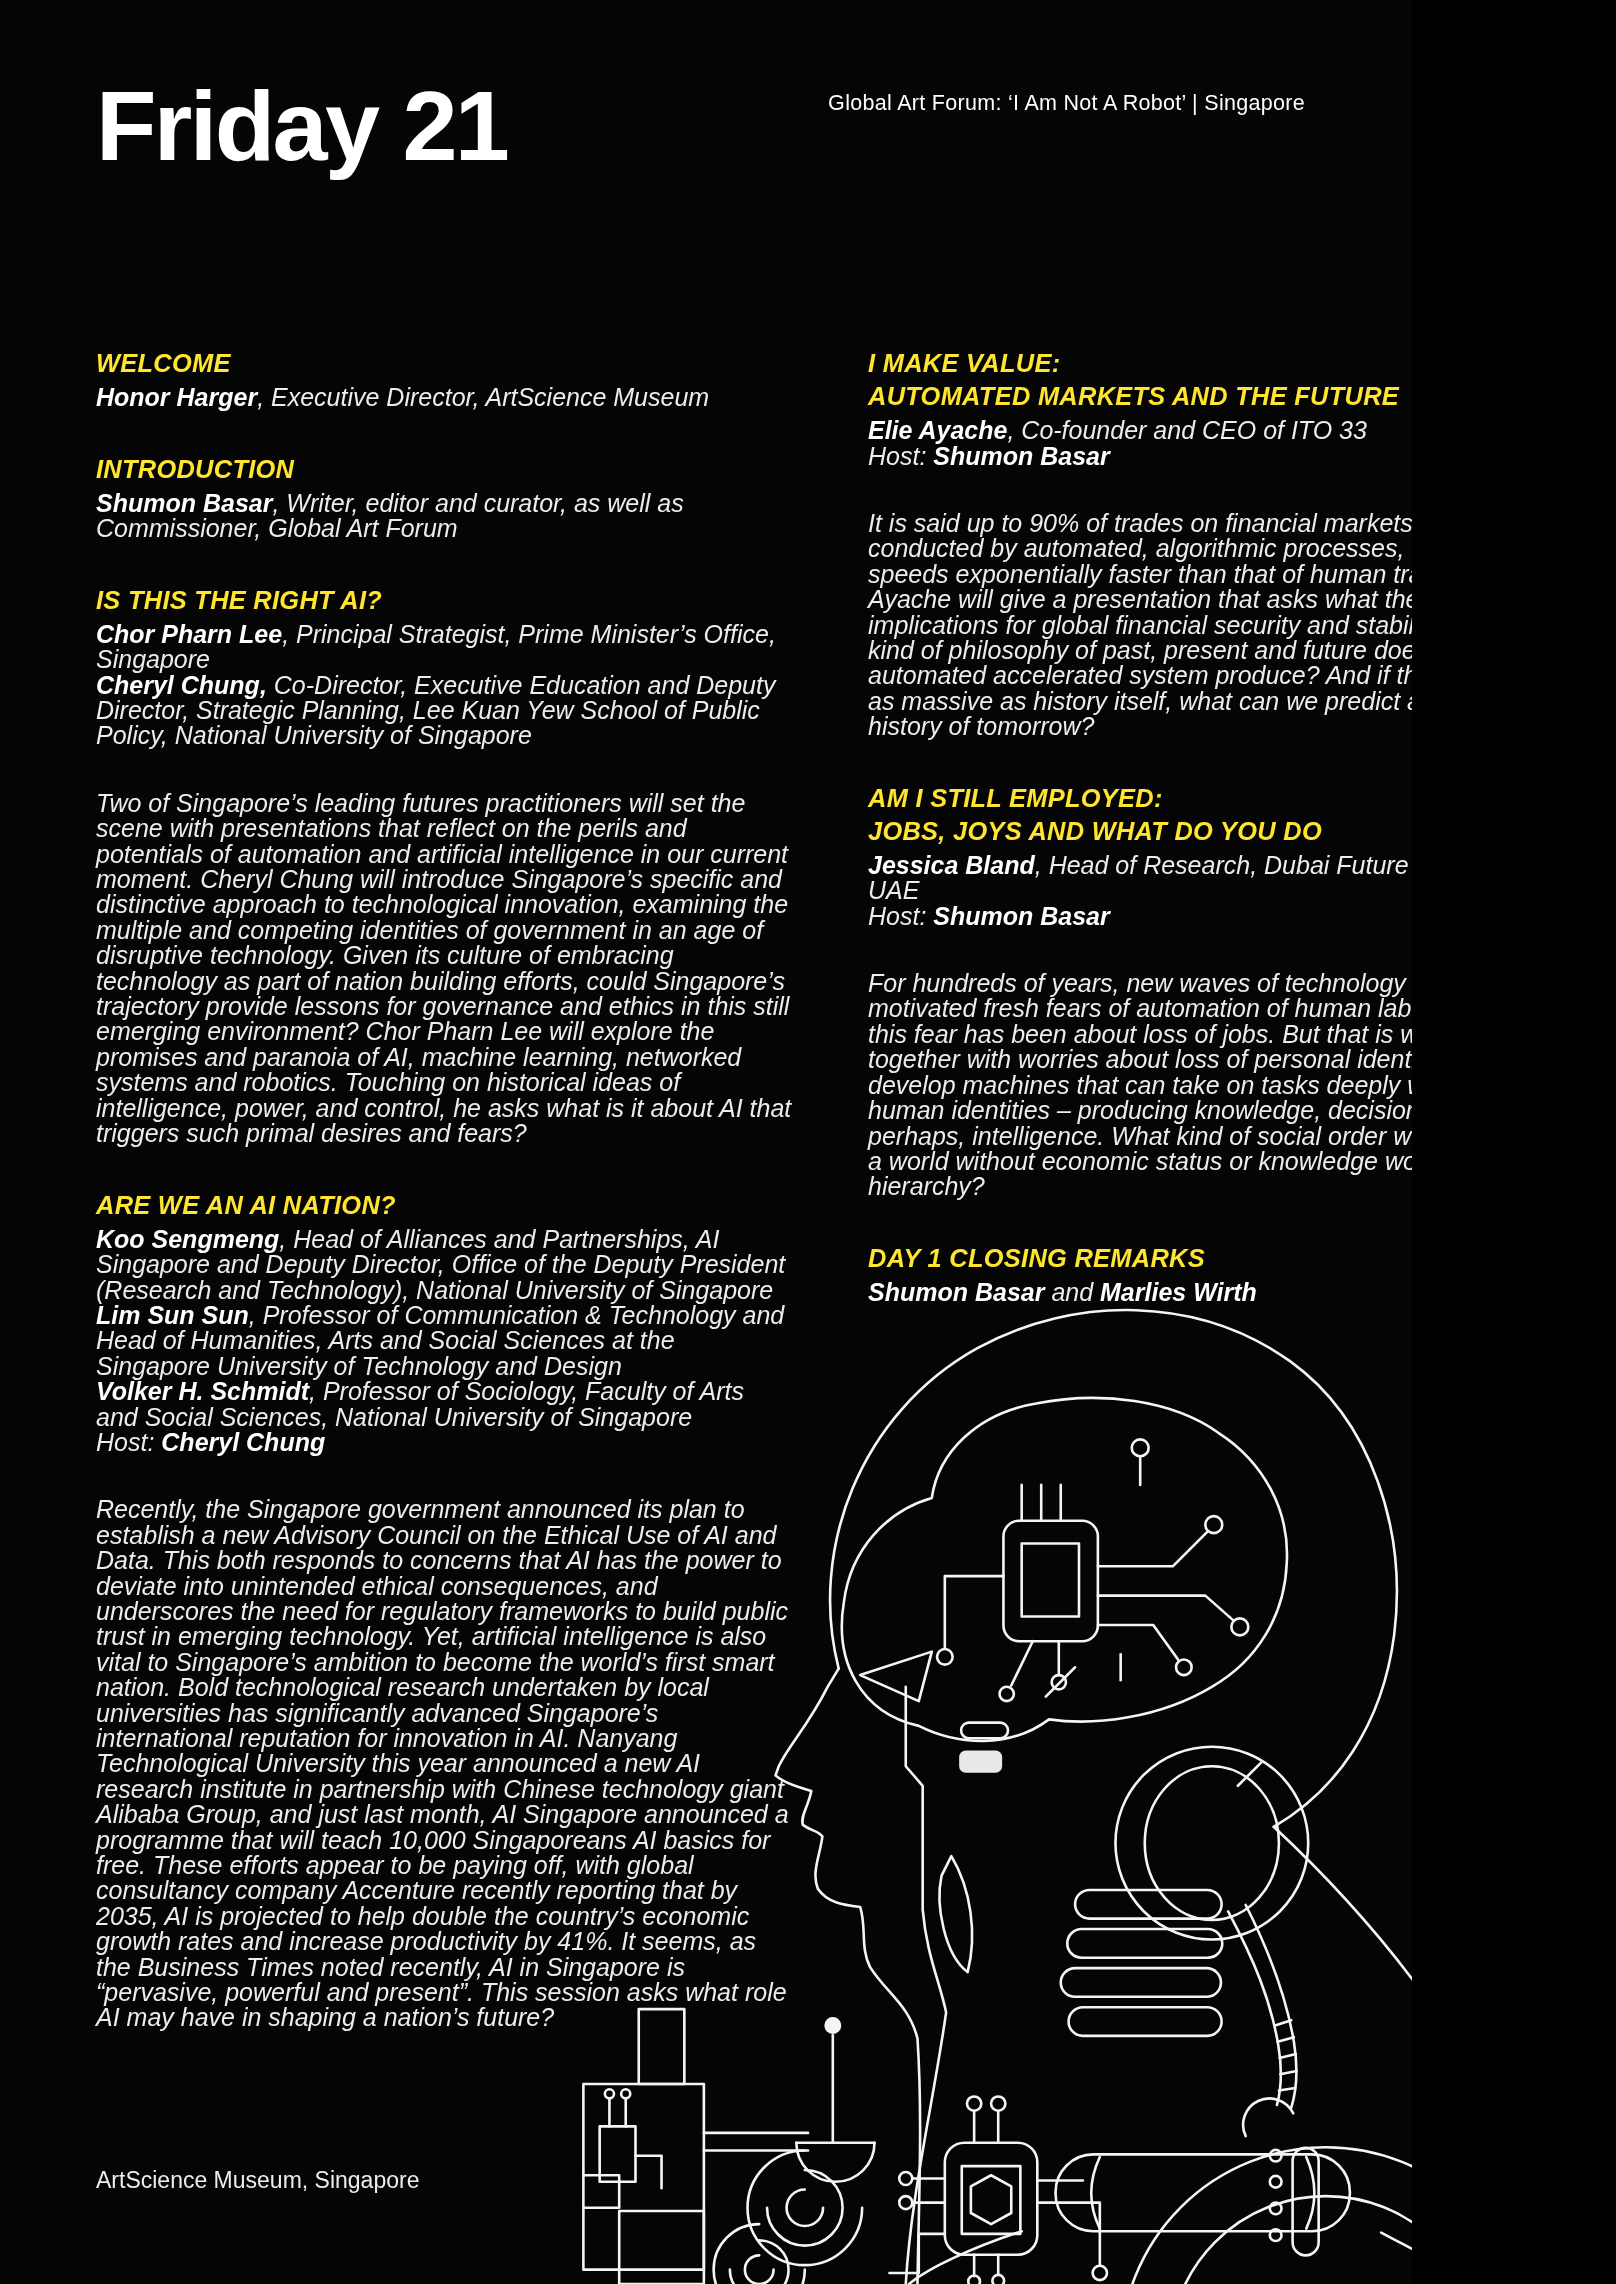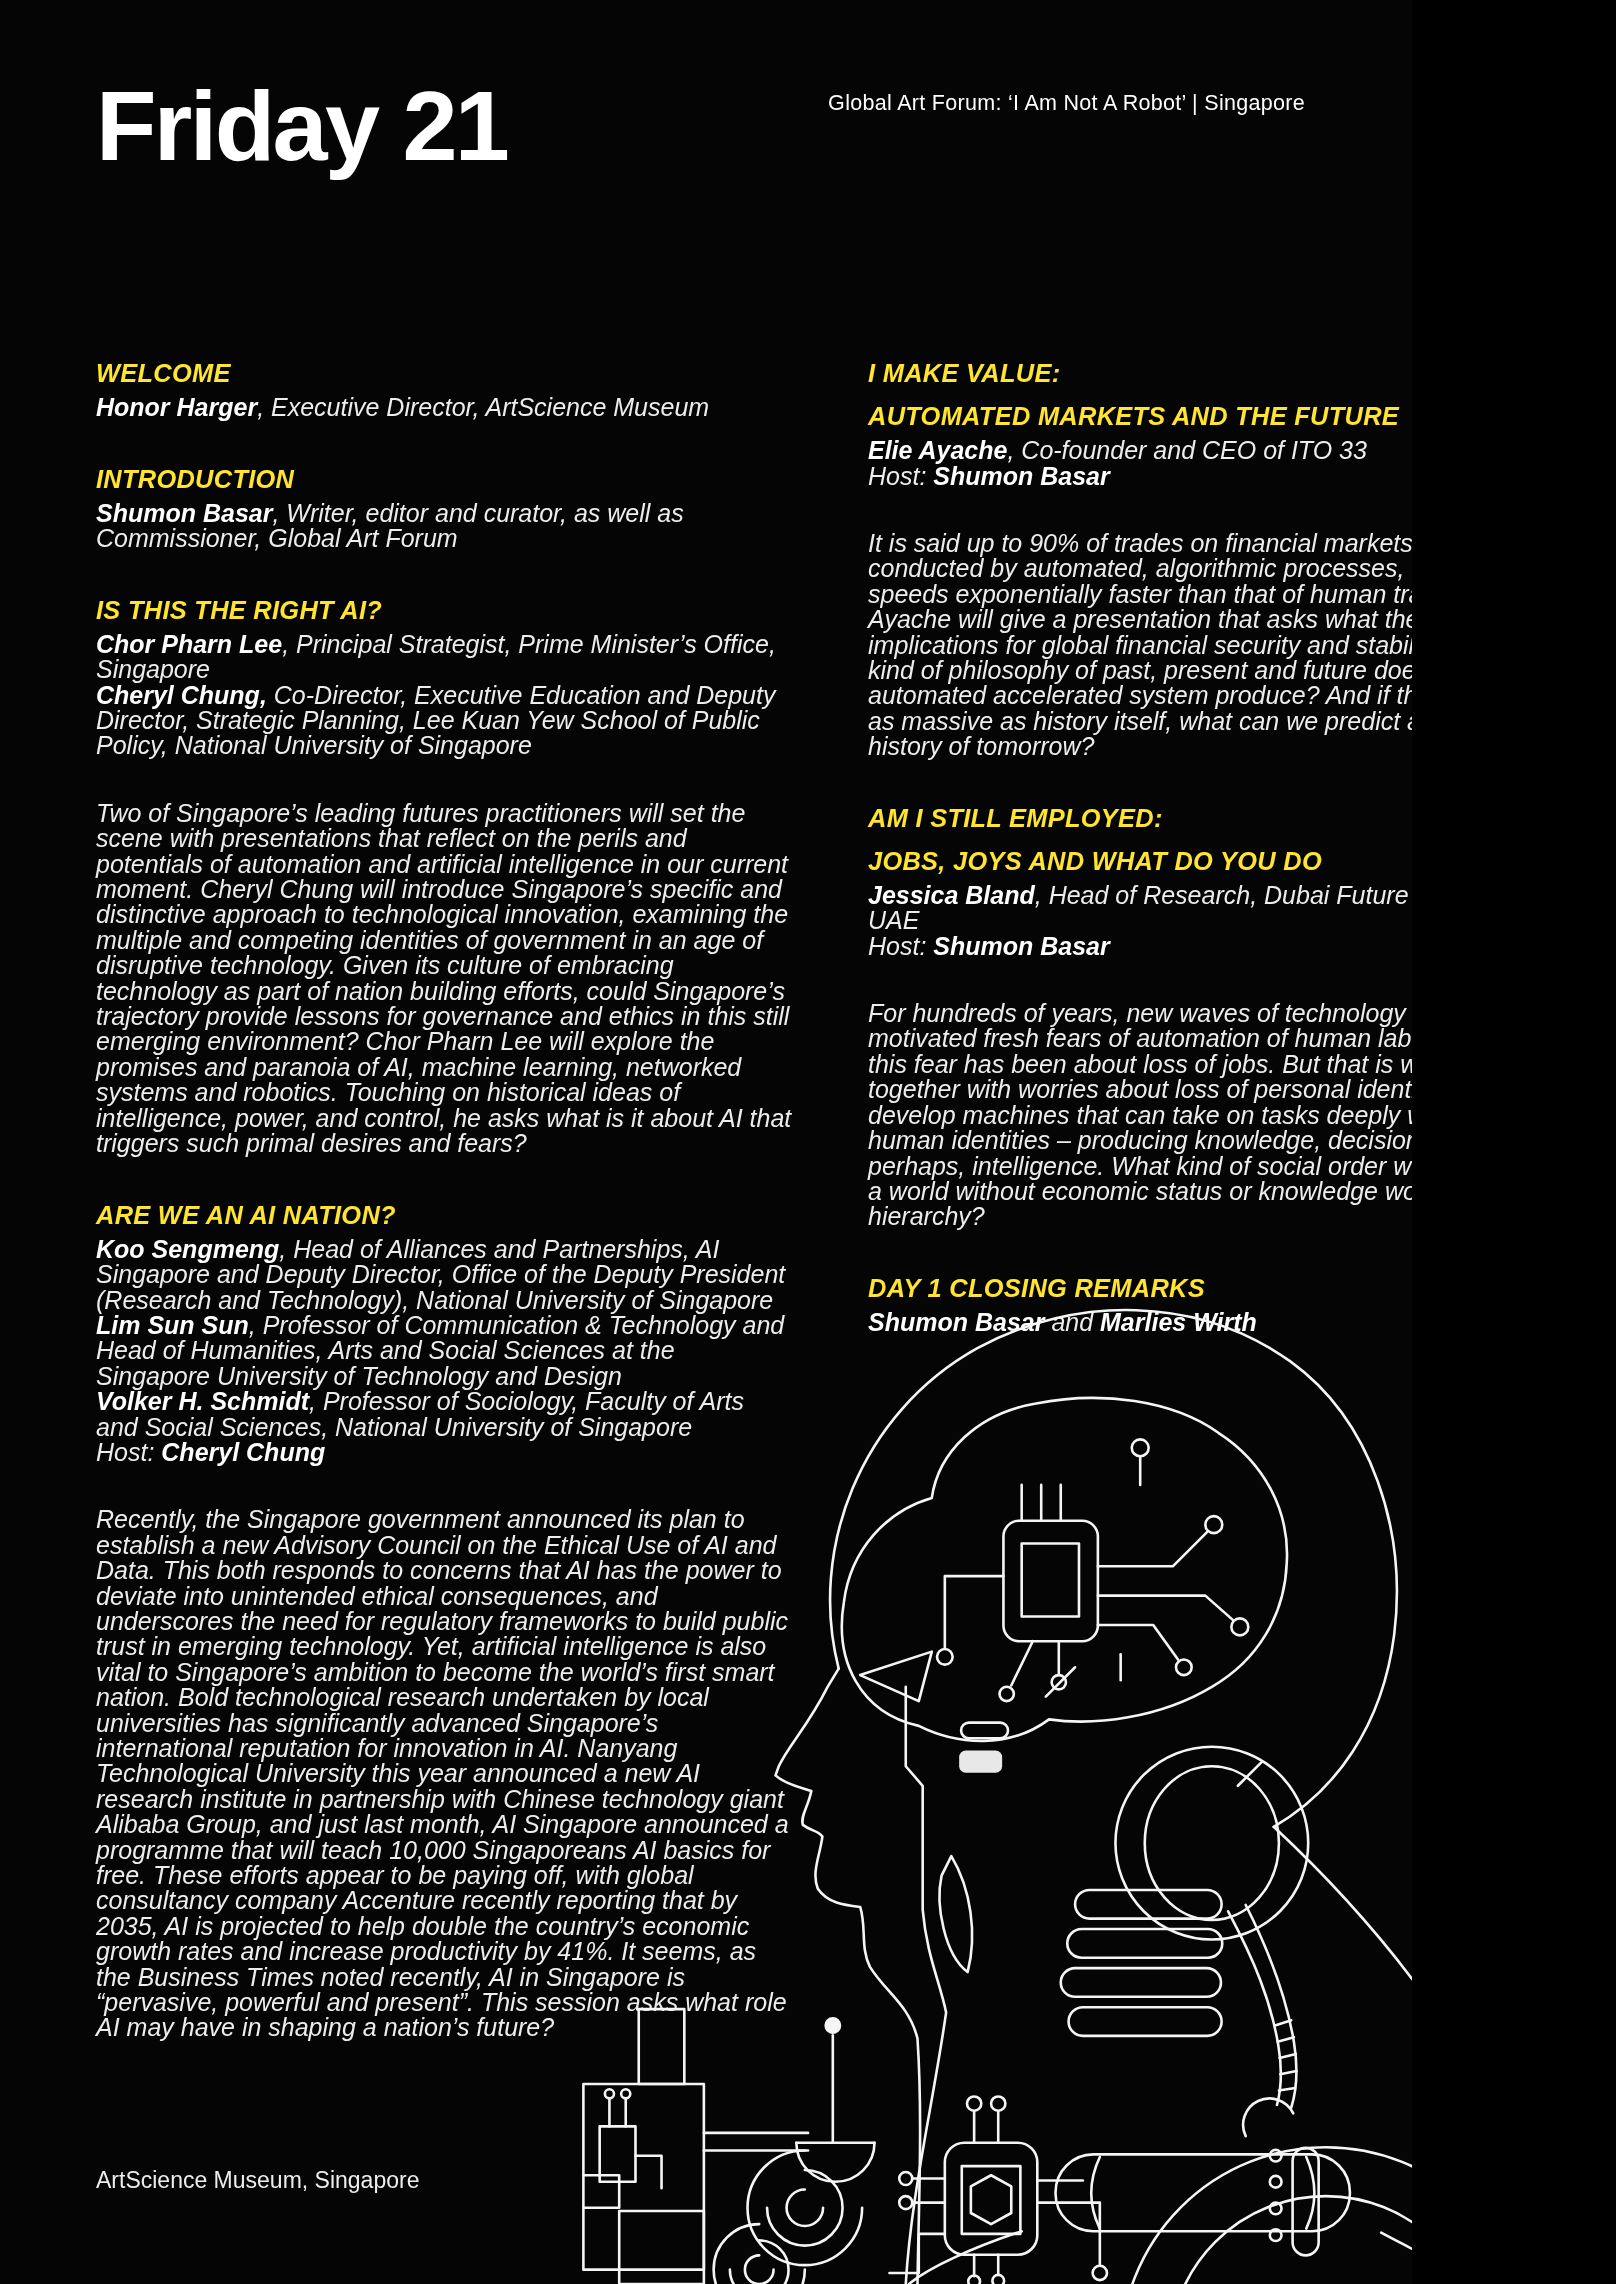--- a/index.html
+++ b/index.html
@@ -35,21 +35,21 @@
   .col-left{left:96px;width:696px;}
   .col-right{left:868px;width:702px;}
   .session{margin-bottom:42px;}
   .session-title{
     color:var(--yellow);
     font-size:25.4px;line-height:33px;
     font-weight:700;font-style:italic;
     letter-spacing:0.3px;
     margin-bottom:5.2px;
   }
-  .session-title .title-line{display:block;margin-top:10px;}
+  .session-title .title-line{display:block;}
   .person,.host-line,.desc,.names-line{
     color:var(--body);
     font-size:25px;line-height:25.4px;
     font-weight:400;
     font-style:italic;
   }
   .person strong,.host-line strong,.names-line strong{
     color:var(--white);font-weight:700;
   }
   .desc{margin-top:42px;}

